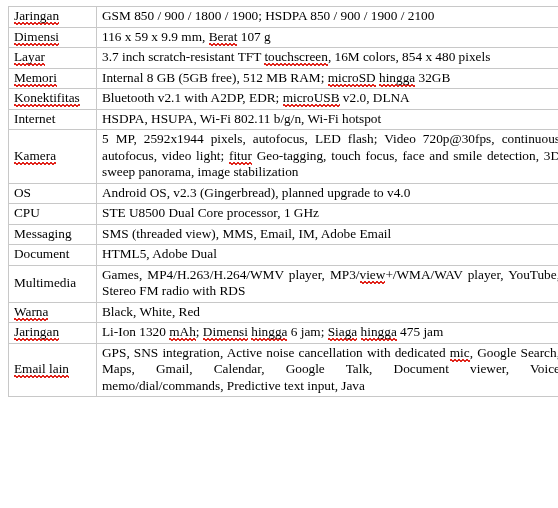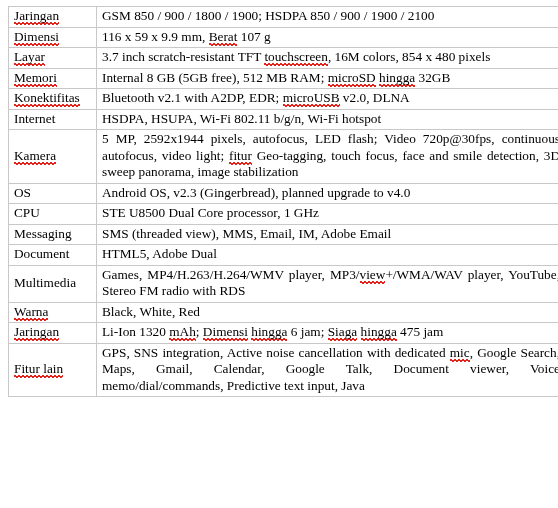--- a/index.html
+++ b/index.html
@@ -126,18 +126,18 @@
         </tr>
         <tr>
           <td class="label-cell"><span class="sp">Warna</span></td>
           <td class="value-cell"><span>Black, White, Red</span></td>
         </tr>
         <tr>
           <td class="label-cell"><span class="sp">Jaringan</span></td>
           <td class="value-cell"><span>Li-Ion 1320 <span class="sp">mAh</span>; <span class="sp">Dimensi</span> <span class="sp">hingga</span> 6 jam; <span class="sp">Siaga</span> <span class="sp">hingga</span> 475 jam</span></td>
         </tr>
         <tr>
-          <td class="label-cell"><span class="sp">Fitur lain</span></td>
+          <td class="label-cell"><span class="sp">Email lain</span></td>
           <td class="value-cell justified"><span>GPS, SNS integration, Active noise cancellation with dedicated <span class="sp">mic</span>, Google Search, Maps, Gmail, Calendar, Google Talk, Document viewer, Voice memo/dial/commands, Predictive text input, Java</span></td>
         </tr>
       </tbody>
   </table>
 </div>
 
 </body></html>

